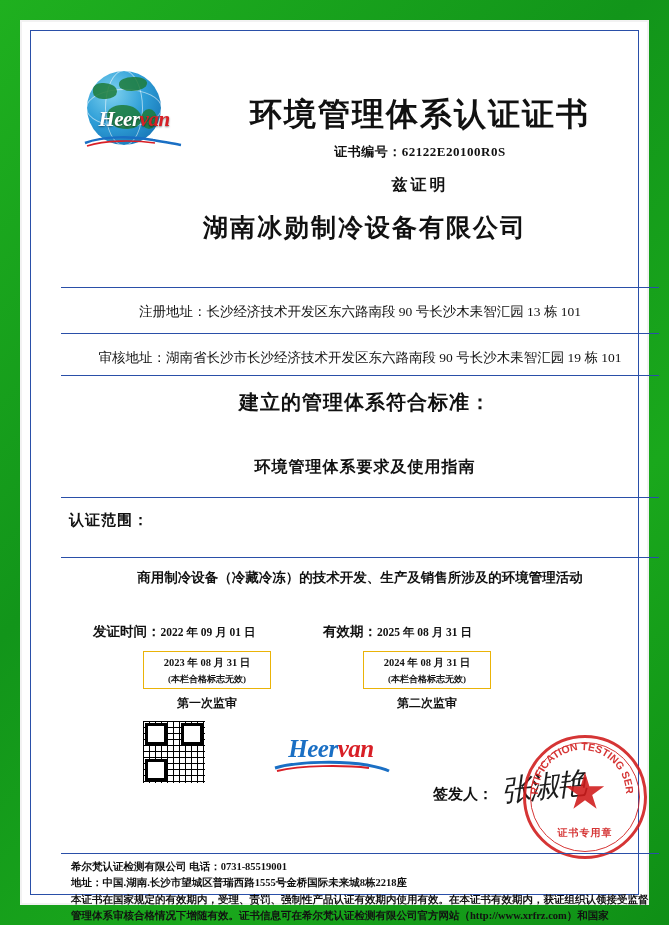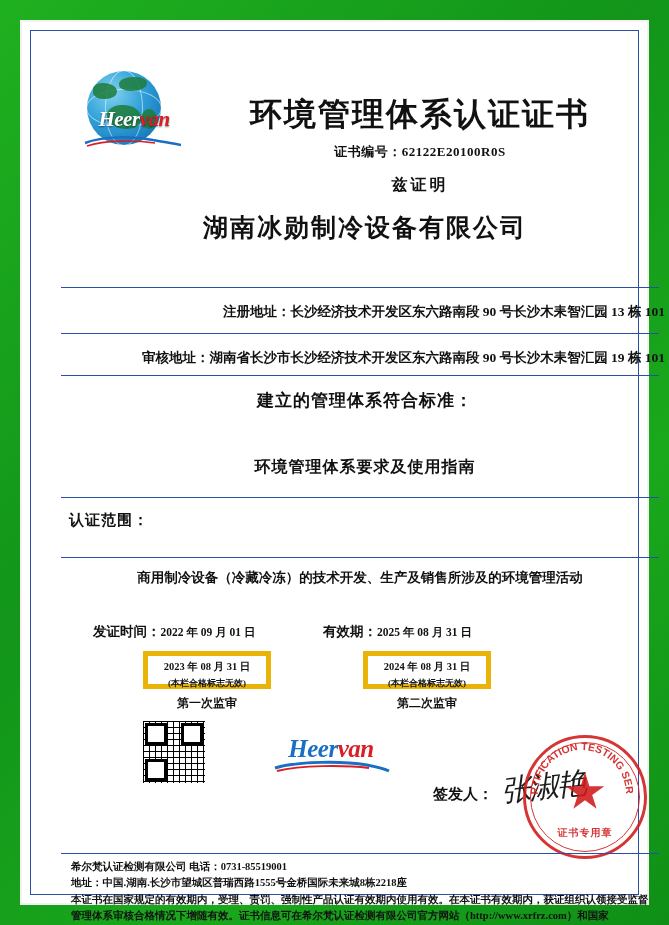--- a/index.html
+++ b/index.html
@@ -167,23 +167,23 @@
     width: 520px;
     text-align: center;
     font-size: 13.5px;
     font-weight: bold;
     color: #111111;
   }
   .addr-row {
     position: absolute;
     left: 10px;
     width: 610px;
-    text-align: right;
+    text-align: center;
     font-size: 13.5px;
-    font-weight: bold;
+    font-weight: normal;
     color: #111111;
   }
   .addr-reg { top: 258px; }
   .addr-audit { top: 304px; }
   .rule {
     position: absolute;
     left: 16px;
     width: 598px;
     height: 1px;
     background: #2a4fa8;
@@ -193,21 +193,21 @@
   .rule-3 { top: 330px; }
   .rule-4 { top: 452px; }
   .rule-5 { top: 512px; }
 
   .std-head {
     position: absolute;
     left: 60px;
     top: 344px;
     width: 520px;
     text-align: center;
-    font-size: 17px;
+    font-size: 20px;
     font-weight: bold;
     letter-spacing: 1px;
     color: #111111;
   }
   .std-code {
     position: absolute;
     left: 60px;
     top: 378px;
     width: 520px;
     text-align: center;
@@ -263,21 +263,21 @@
     font-weight: bold;
     color: #111111;
   }
   .date-val { font-size: 11.5px; font-weight: bold; }
 
   
   .surv-box {
     position: absolute;
     width: 128px;
     height: 38px;
-    border: 5px solid #eab308;
+    border: 1px solid #eab308;
     box-sizing: border-box;
     text-align: center;
   }
   .surv-1 { left: 98px; top: 606px; }
   .surv-2 { left: 318px; top: 606px; }
   .surv-box .d { font-size: 10.5px; font-weight: bold; margin-top: 4px; color:#111; }
   .surv-box .n { font-size: 9px; font-weight: bold; margin-top: 3px; color:#111; }
   .surv-cap {
     position: absolute;
     width: 128px;

